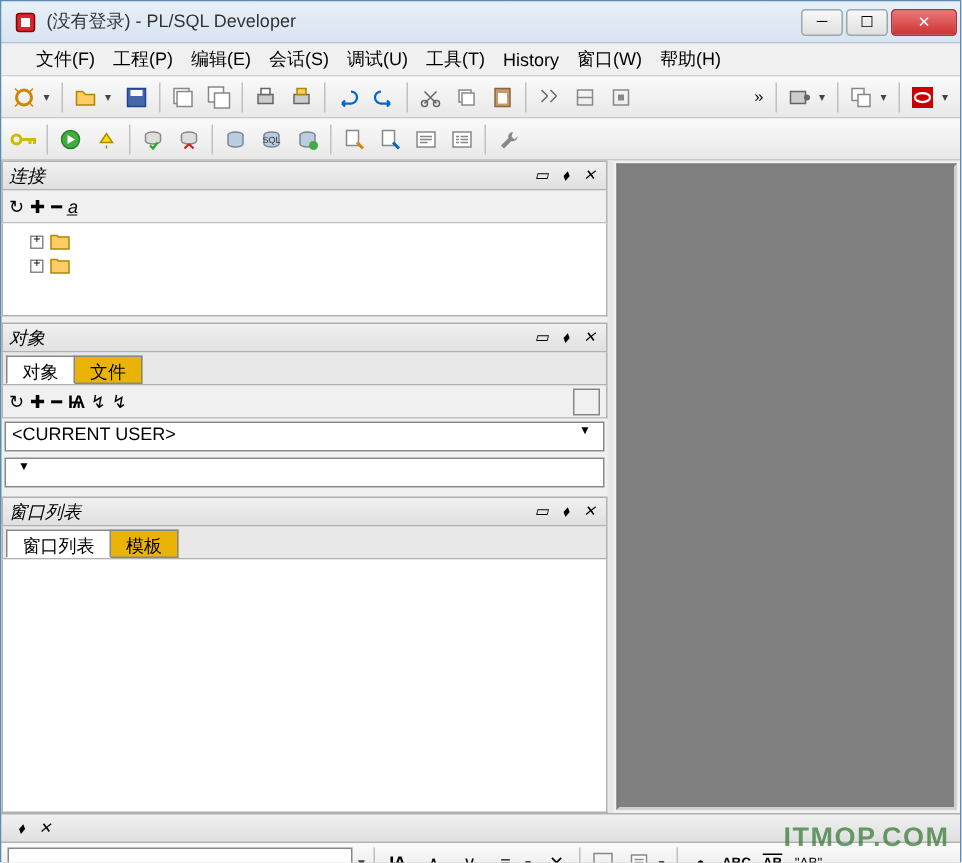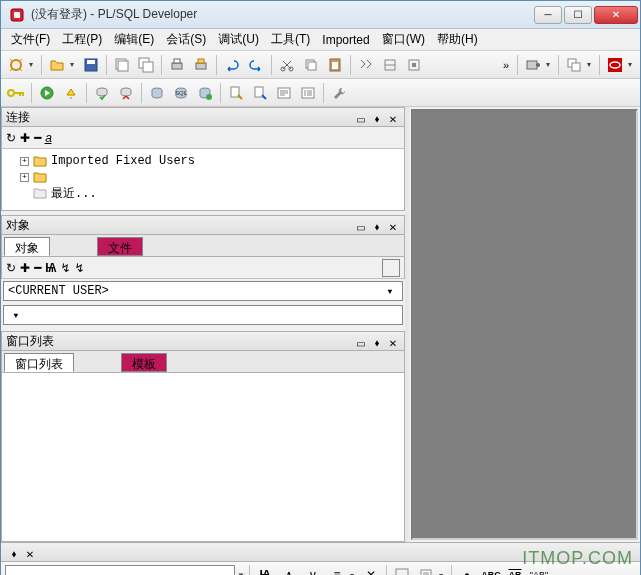--- a/index.html
+++ b/index.html
@@ -8,59 +8,59 @@
 
 
 .titlebar { height: 28px; background: linear-gradient(#e8f0f8,#d8e4f0); display: flex; align-items: center; padding: 0 2px 0 8px; border-bottom: 1px solid #b0c0d0; }
 .titlebar .app-icon { width: 16px; height: 16px; margin-right: 6px; }
 .titlebar .title { flex: 1; font-size: 12px; color: #333; }
 .win-btns { display: flex; gap: 0; }
 .win-btn { width: 28px; height: 18px; display: flex; align-items: center; justify-content: center; border: 1px solid #9aa; border-radius: 3px; margin-left: 2px; background: linear-gradient(#f8f8f8,#e0e0e0); font-size: 10px; }
 .win-btn.close { width: 44px; background: linear-gradient(#e77,#c33); color: #fff; border-color: #a33; }
 
 
-.menubar { height: 22px; display: flex; align-items: center; padding: 0 4px; background: #f0f0f0; border-bottom: 1px solid #d0d0d0; font-size: 12px; }
+.menubar { height: 22px; display: flex; align-items: center; padding: 0 17px; background: #f0f0f0; border-bottom: 1px solid #d0d0d0; font-size: 12px; }
 .menubar .mi { padding: 2px 6px; cursor: default; }
 
 
 .tbrow { height: 28px; background: linear-gradient(#fafafa,#e8e8e8); border-bottom: 1px solid #c8c8c8; display: flex; align-items: center; padding: 0 4px; gap: 2px; }
 .tbtn { width: 22px; height: 22px; display: flex; align-items: center; justify-content: center; border: 1px solid transparent; border-radius: 2px; }
 .tsep { width: 1px; height: 20px; background: #c0c0c0; margin: 0 2px; }
 .tdrop { width: 8px; font-size: 8px; color: #444; }
 
 
 .main { display: flex; height: 435px; }
 .left { width: 408px; display: flex; flex-direction: column; border-right: 4px solid #e8e8e8; }
 .right { flex: 1; background: #808080; border: 2px inset #d0d0d0; margin: 2px; }
 
 
-.panel-hdr { height: 20px; background: linear-gradient(#f0f0f0,#e0e0e0); border: 1px solid #b0b0b0; display: flex; align-items: flex-end; padding: 0 4px; font-size: 12px; }
+.panel-hdr { height: 20px; background: linear-gradient(#f0f0f0,#e0e0e0); border: 1px solid #b0b0b0; display: flex; align-items: center; padding: 0 4px; font-size: 12px; font-style: italic; }
 .panel-hdr .ptitle { flex: 1; }
 .panel-hdr .pctl { width: 14px; height: 14px; display: flex; align-items: center; justify-content: center; font-size: 10px; margin-left: 2px; cursor: default; }
 .ptoolbar { height: 22px; background: #f0f0f0; border-left: 1px solid #b0b0b0; border-right: 1px solid #b0b0b0; border-bottom: 1px solid #c0c0c0; display: flex; align-items: center; padding: 0 4px; gap: 4px; font-size: 12px; }
 .tree { background: #fff; border: 1px solid #b0b0b0; border-top: none; padding: 4px; font-family: "Courier New", monospace; font-size: 12px; overflow: auto; }
 .tree-item { display: flex; align-items: center; height: 16px; padding-left: 14px; }
 .tree-item .exp { width: 9px; height: 9px; border: 1px solid #888; display: flex; align-items: center; justify-content: center; font-size: 8px; margin-right: 4px; background: #fff; line-height: 1; }
 .folder-icon { width: 14px; height: 12px; margin-right: 4px; }
 
 
 .tabs { height: 22px; display: flex; border: 1px solid #b0b0b0; border-top: none; background: #e8e8e8; padding-top: 2px; padding-left: 2px; }
 .tab { padding: 2px 10px; border: 1px solid #888; background: #fff; font-size: 12px; margin-right: -1px; position: relative; }
 .tab.active { border-bottom-color: #fff; z-index: 1; }
-.tab.inactive { background: #be185d; margin-left: 48px; }
-
-
-.combo { height: 20px; border: 1px solid #888; background: #fff; display: flex; align-items: center; padding: 0 4px; margin: 2px; font-size: 12px; font-family: Liberation Mono, monospace; }
+.tab.inactive { background: #eab308; }
+
+
+.combo { height: 20px; border: 1px solid #888; background: #fff; display: flex; align-items: flex-start; padding: 0 4px; margin: 2px; font-size: 12px; }
 .combo .cval { flex: 1; }
 .combo .carrow { width: 16px; text-align: center; font-size: 8px; }
 .sqbtn { width: 18px; height: 18px; border: 1px solid #888; background: #f0f0f0; }
 .searchrow { height: 26px; background: linear-gradient(#fafafa,#e8e8e8); display: flex; align-items: center; padding: 0 4px; gap: 2px; }
 .search-input { width: 230px; height: 20px; border: 1px solid #888; background: #fff; padding: 0 4px; }
 
-.watermark { position: absolute; right: 8px; bottom: 6px; font-size: 18px; font-weight: normal; letter-spacing: 1px; color: #3a7d3a; opacity: 0.75; pointer-events: none; font-family: Arial, sans-serif; }
+.watermark { position: absolute; right: 8px; bottom: 6px; font-size: 18px; font-weight: bold; letter-spacing: 1px; color: #3a7d3a; opacity: 0.75; pointer-events: none; font-family: Arial, sans-serif; }
 
 svg { display: block; }
 </style>
 </head>
 <body>
 
 <div class="window">
 
   <div class="titlebar">
     <span class="app-icon">
@@ -77,21 +77,21 @@
     </div>
   </div>
 
   <div class="menubar">
     <span class="mi">文件(F)</span>
     <span class="mi">工程(P)</span>
     <span class="mi">编辑(E)</span>
     <span class="mi">会话(S)</span>
     <span class="mi">调试(U)</span>
     <span class="mi">工具(T)</span>
-    <span class="mi">Imported</span>
+    <span class="mi">History</span>
     <span class="mi">窗口(W)</span>
     <span class="mi">帮助(H)</span>
   </div>
 
   <div class="tbrow">
     <div class="tbtn">
         <svg width="16" height="16">
           <circle cx="8" cy="8" r="5" fill="none" stroke="#c80" stroke-width="2"></circle>
           <path d="M2 2l3 3M14 2l-3 3M2 14l3-3M14 14l-3-3" stroke="#c80"></path>
         </svg>
@@ -319,39 +319,29 @@
         <span style="font-style:italic">a̲</span>
       </div>
       <div class="tree" style="height:62px">
         <div class="tree-item">
           <span class="exp">+</span>
           <span class="folder-icon">
               <svg width="14" height="12">
                 <path d="M1 2h4l1 1h7v8H1z" fill="#fc6" stroke="#a80"></path>
               </svg>
             </span>
-          <span>Imported Fixed Users</span>
         </div>
         <div class="tree-item">
           <span class="exp">+</span>
           <span class="folder-icon">
               <svg width="14" height="12">
                 <path d="M1 2h4l1 1h7v8H1z" fill="#fc6" stroke="#a80"></path>
               </svg>
             </span>
         </div>
-        <div class="tree-item">
-          <span style="width:13px"></span>
-          <span class="folder-icon">
-              <svg width="14" height="12">
-                <path d="M1 2h4l1 1h7v8H1z" fill="#eee" stroke="#aaa"></path>
-              </svg>
-            </span>
-          <span>最近...</span>
-        </div>
       </div>
 
       <div class="panel-hdr" style="margin-top:4px">
         <span class="ptitle">对象</span>
         <span class="pctl">▭</span>
         <span class="pctl">⬧</span>
         <span class="pctl">✕</span>
       </div>
       <div class="tabs">
         <div class="tab active">对象</div>

